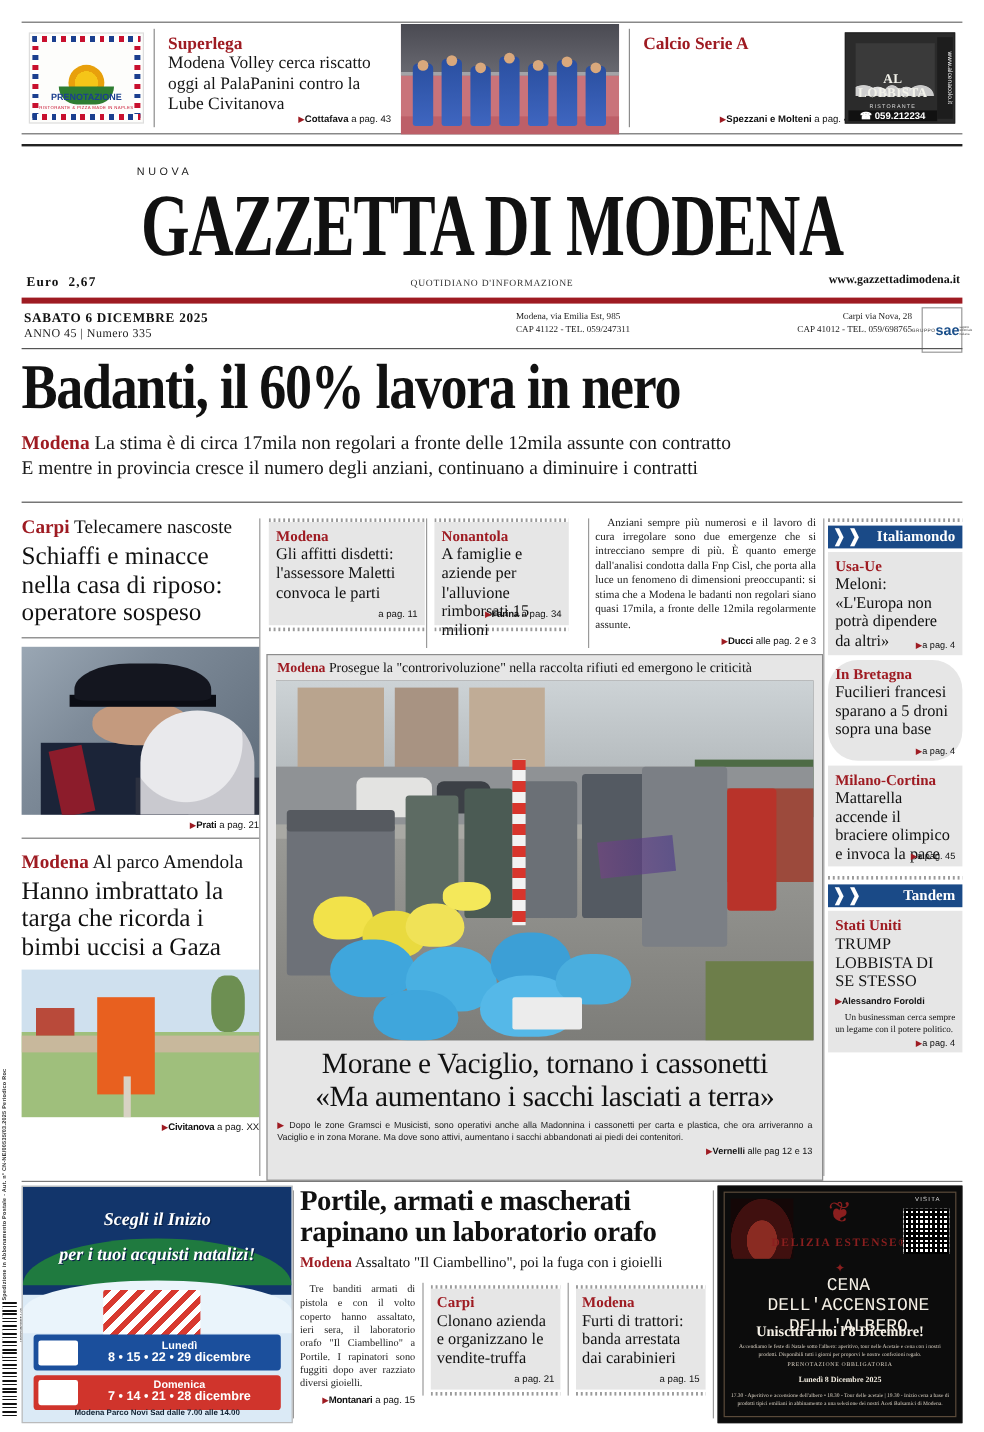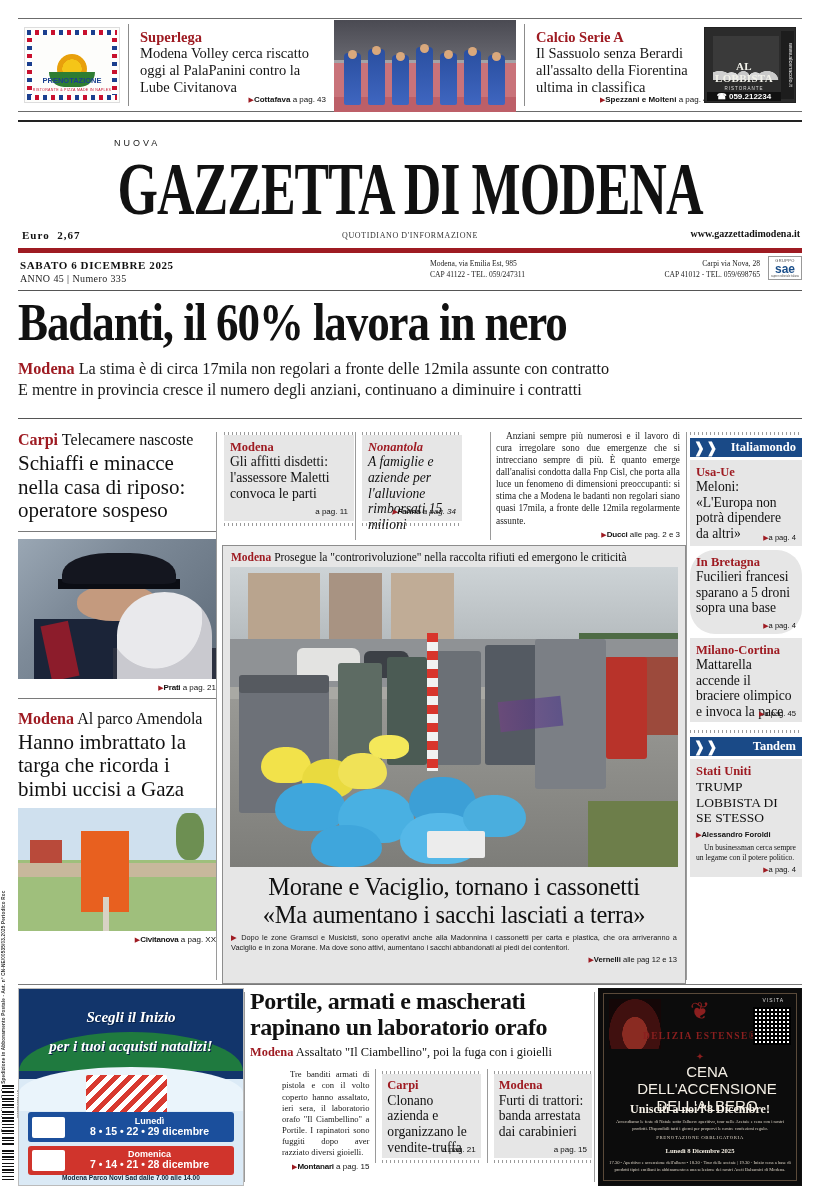--- a/index.html
+++ b/index.html
@@ -109,43 +109,43 @@
   .mh-site { position:absolute; right:2px; top:108px; font-family:"Liberation Serif",serif;
              font-weight:bold; font-size:10px; color:#111;}
   .mh-redbar { position:absolute; left:0; top:128px; width:784px; height:5px; background:#9e1b22;}
   .mh-date { position:absolute; left:2px; top:139px; font-family:"Liberation Serif",serif;
              font-weight:bold; font-size:11px; letter-spacing:.6px;}
   .mh-anno { position:absolute; left:2px; top:153px; font-family:"Liberation Serif",serif;
              font-size:10px; letter-spacing:.4px; color:#222;}
   .mh-addr { position:absolute; right:42px; top:138px; width:330px;
              font-family:"Liberation Serif",serif; font-size:7.6px; color:#222; line-height:1.45;}
   .mh-addr .row { display:flex; justify-content:space-between; }
-  .sae { position:absolute; right:0; top:136px; width:34px; height:24px;
-         border:1px solid #999; display:flex; flex-direction:column; align-items:center; justify-content:center;}
+  .sae { position:absolute; right:0; top:136px; width:34px; height:38px;
+         border:1px solid #999; display:flex; align-items:center; justify-content:center;}
   .sae .g { font-family:"Liberation Sans",sans-serif; font-size:4px; color:#444; letter-spacing:.4px;}
   .sae .s { font-family:"Liberation Sans",sans-serif; font-weight:bold; font-size:12px; color:#1b4f8a; line-height:1;}
   .sae .t { font-family:"Liberation Sans",sans-serif; font-size:2.6px; color:#555;}
   .mh-rule2 { position:absolute; left:0; top:170px; width:784px; height:1px; background:#555; }
 
   
   .lead { position:absolute; left:18px; top:296px; width:784px; }
   .lead-h {
     font-family:"Liberation Serif",serif; font-weight:bold; font-size:45px;
     line-height:1.0; letter-spacing:-1.1px; color:#111; white-space:nowrap;
     transform:scaleY(1.18); transform-origin:left top;
   }
   .lead-sub { margin-top:18px; font-family:"Liberation Serif",serif; font-size:16.2px;
               line-height:1.26; color:#1a1a1a; white-space:nowrap; }
   .lead-sub .kick { font-weight:bold; color:#9e1b22; }
   .lead-rule { position:absolute; left:0; top:122px; width:784px; height:1px; background:#555;}
 
   
   .colA { position:absolute; left:18px; top:430px; width:198px; }
   .colB { position:absolute; left:224px; top:430px; width:130px; }
-  .colC { position:absolute; left:362px; top:430px; width:100px;font-style:italic; }
+  .colC { position:absolute; left:362px; top:430px; width:112px; }
   .colD { position:absolute; left:496px; top:430px; width:184px; }
   .colE { position:absolute; left:690px; top:430px; width:112px; }
 
   .vsep { position:absolute; width:1px; background:#9a9a9a; }
 
   .k-line { font-family:"Liberation Serif",serif; font-size:16px; line-height:1.2; }
   .k-line b { color:#9e1b22; }
   .h-xl { font-family:"Liberation Serif",serif; font-size:21px; line-height:1.12; color:#111; }
   .h-sm { font-family:"Liberation Serif",serif; font-size:13.6px; line-height:1.15; color:#111; }
   .body-txt { font-family:"Liberation Serif",serif; font-size:9.3px; line-height:1.3;
@@ -263,21 +263,21 @@
               letter-spacing:1.4px; color:#8b1f1f; }
   .dx-qr { position:absolute; right:10px; top:18px; width:38px; height:38px; background:#fff;
            background-image:
              repeating-linear-gradient(to right,#000 0 2px,#fff 2px 4px),
              repeating-linear-gradient(to bottom,#000 0 2px,#fff 2px 4px);
            background-blend-mode:multiply; }
   .dx-visita { position:absolute; right:17px; top:8px; font-family:"Liberation Sans",sans-serif;
                font-size:5px; color:#ddd; letter-spacing:1px;}
   .dx-div { position:absolute; left:0; right:0; top:62px; text-align:center; font-size:10px; color:#8b1f1f;}
   .dx-t1 { position:absolute; left:20px; right:6px; top:75px; text-align:center;
-           font-family:Liberation Sans, sans-serif; font-size:15px; line-height:1.12; color:#f5f0e6;}
+           font-family:Liberation Mono, monospace; font-size:15px; line-height:1.12; color:#f5f0e6;}
   .dx-t2 { position:absolute; left:6px; right:6px; top:113px; text-align:center;
            font-family:"Liberation Serif",serif; font-weight:bold; font-size:12px; color:#f5f0e6;}
   .dx-p  { position:absolute; left:10px; right:10px; top:130px; text-align:center;
            font-family:"Liberation Serif",serif; font-size:4.6px; line-height:1.5; color:#ddd4c6;}
   .dx-p2 { position:absolute; left:10px; right:10px; top:146px; text-align:center;
            font-family:"Liberation Serif",serif; font-size:4.8px; letter-spacing:.6px; color:#ddd4c6;}
   .dx-p3 { position:absolute; left:10px; right:10px; top:158px; text-align:center;
            font-family:"Liberation Serif",serif; font-weight:bold; font-size:6.6px; color:#f2ece0;}
   .dx-p4 { position:absolute; left:10px; right:10px; top:170px; text-align:center;
            font-family:"Liberation Serif",serif; font-size:4.6px; line-height:1.55; color:#ddd4c6;}
@@ -330,21 +330,20 @@
       <div class="vb-p" style="left:130px; height:55px;"></div>
         <div class="vb-h" style="left:134px; top:27px;"></div>
       <div class="vb-p" style="left:154px; height:50px;"></div>
         <div class="vb-h" style="left:158px; top:32px;"></div>
     </div>
 
     <div class="tb-sep" style="left:506px;"></div>
 
     <div class="tb-col" style="left:518px; top:12px; width:176px; height:74px;">
       <div class="tb-kicker">Calcio Serie A</div>
-      <div class="tb-head">Il Sassuolo senza Berardi all'assalto della Fiorentina ultima in classifica</div>
       <div class="tb-ref">
         <span class="arrow">▶</span><b>Spezzani e Molteni</b>
         <span>a pag. 40</span>
       </div>
     </div>
 
     <div class="adlogo-right">
       <div class="cen-bottles"></div>
       <div class="cen-name">AL LOBBISTA</div>
       <div class="cen-sub">RISTORANTE</div>
@@ -628,21 +627,21 @@
   </div>
 
   <div class="botB">
     <div class="bot-h">Portile, armati e mascherati</div>
     <div class="bot-h">rapinano un laboratorio orafo</div>
     <div class="bot-sub">
       <b>Modena</b>
       <span>Assaltato "Il Ciambellino", poi la fuga con i gioielli</span>
     </div>
 
-    <div style="display:flex; gap:6px; margin-top:9px;margin-left:32px;">
+    <div style="display:flex; gap:6px; margin-top:9px;">
       <div style="width:96px; position:relative;">
         <div class="body-txt" style="font-size:8.6px; text-indent:8px;">Tre banditi armati di pistola e con il volto coperto hanno assaltato, ieri sera, il laboratorio orafo "Il Ciambellino" a Portile. I rapinatori sono fuggiti dopo aver razziato diversi gioielli.</div>
         <div class="refline" style="margin-top:3px;">
           <span class="arrow">▶</span><b>Montanari</b>
           <span>a pag. 15</span>
         </div>
       </div>
 
       <div class="vsep" style="position:relative; left:0; width:1px; height:94px; background:#9a9a9a;"></div>
 

